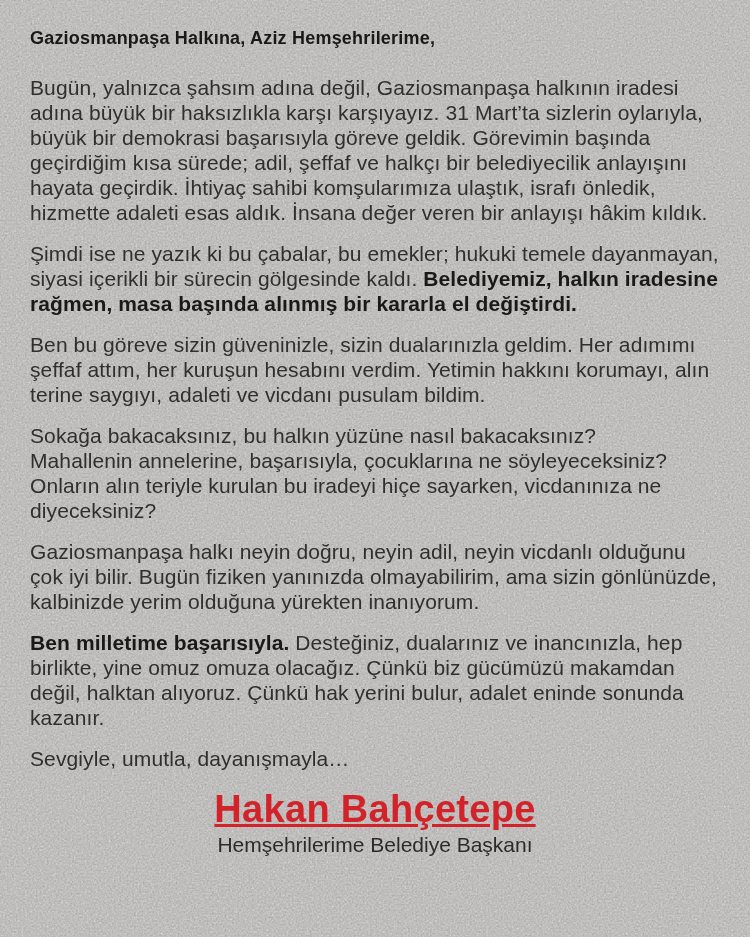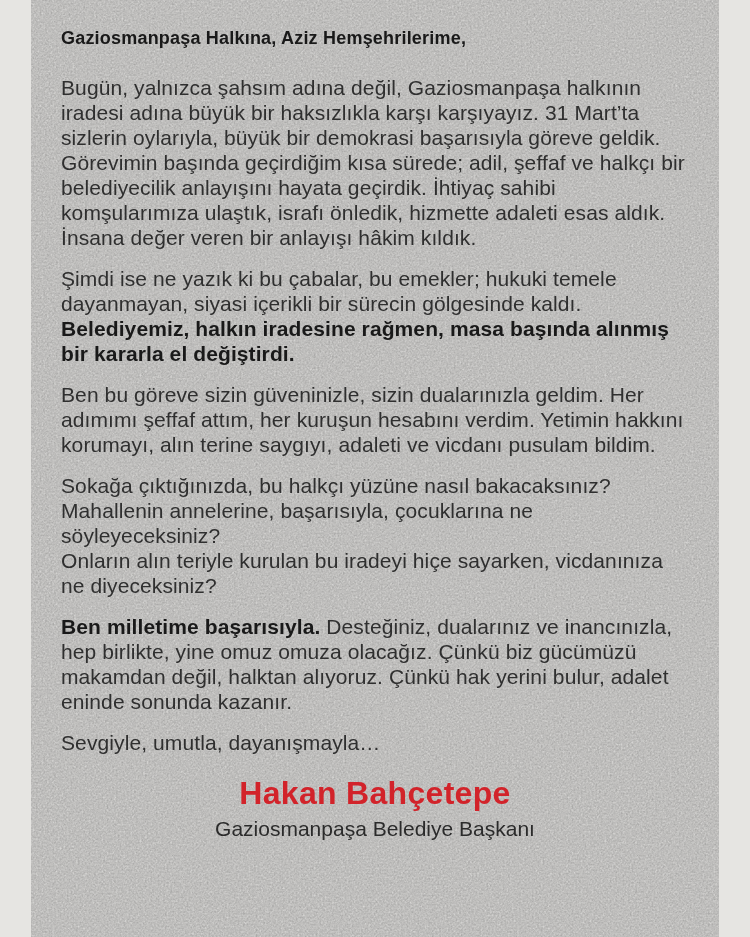--- a/index.html
+++ b/index.html
@@ -2,21 +2,21 @@
 <html lang="tr"><head>
 <meta charset="utf-8">
 <style>
   html, body {
     margin: 0;
     padding: 0;
     background: #e6e5e2;
   }
   .page {
     position: relative;
-    width: 688px;
+    width: 750px;
     height: 937px;
     margin: 0 auto;
     background: #efeeec;
     overflow: hidden;
     font-family: "Liberation Sans", sans-serif;
     color: #2f2f2f;
     box-sizing: border-box;
   }
   .grain {
     position: absolute;
@@ -47,24 +47,25 @@
   .b {
     font-weight: bold;
     color: #191919;
   }
   .closing { margin-bottom: 16px; }
   .signature {
     text-align: center;
     margin-top: 9px;
   }
   .sig-name {
-    font-size: 32px;
+    font-size: 38px;
     line-height: 44px;
     font-weight: bold;
     letter-spacing: 0.3px;
+    text-decoration: underline;
   }
   .sig-title {
     font-size: 21px;
     line-height: 26px;
     color: #2b2b2b;
     margin-top: 1px;
   }
 </style>
 </head>
 <body>
@@ -80,25 +81,26 @@
   </svg>
 
   <div class="content">
 
     <h1 class="salutation">Gaziosmanpaşa Halkına, Aziz Hemşehrilerime,</h1>
 
     <div class="letter-body" id="letter-body">
         <p><span>Bugün, yalnızca şahsım adına değil, Gaziosmanpaşa halkının iradesi adına büyük bir haksızlıkla karşı karşıyayız. 31 Mart’ta sizlerin oylarıyla, büyük bir demokrasi başarısıyla göreve geldik. Görevimin başında geçirdiğim kısa sürede; adil, şeffaf ve halkçı bir belediyecilik anlayışını hayata geçirdik. İhtiyaç sahibi komşularımıza ulaştık, israfı önledik, hizmette adaleti esas aldık. İnsana değer veren bir anlayışı hâkim kıldık.</span></p>
         <p><span>Şimdi ise ne yazık ki bu çabalar, bu emekler; hukuki temele dayanmayan, siyasi içerikli bir sürecin gölgesinde kaldı. </span><span class="b">Belediyemiz, halkın iradesine rağmen, masa başında alınmış bir kararla el değiştirdi.</span></p>
         <p><span>Ben bu göreve sizin güveninizle, sizin dualarınızla geldim. Her adımımı şeffaf attım, her kuruşun hesabını verdim. Yetimin hakkını korumayı, alın terine saygıyı, adaleti ve vicdanı pusulam bildim.</span></p>
-        <p><span>Sokağa çıktığınızda, bu halkçı yüzüne nasıl bakacaksınız?</span><br><span>Mahallenin annelerine, başarısıyla, çocuklarına ne söyleyeceksiniz?</span><br><span>Onların alın teriyle kurulan bu iradeyi hiçe sayarken, vicdanınıza ne diyeceksiniz?</span></p>
+        <p><span>Sokağa bakacaksınız, bu halkın yüzüne nasıl bakacaksınız?</span><br><span>Mahallenin annelerine, başarısıyla, çocuklarına ne söyleyeceksiniz?</span><br><span>Onların alın teriyle kurulan bu iradeyi hiçe sayarken, vicdanınıza ne diyeceksiniz?</span></p>
+        <p><span>Gaziosmanpaşa halkı neyin doğru, neyin adil, neyin vicdanlı olduğunu çok iyi bilir. Bugün fiziken yanınızda olmayabilirim, ama sizin gönlünüzde, kalbinizde yerim olduğuna yürekten inanıyorum.</span></p>
         <p><span class="b">Ben milletime başarısıyla.</span><span> Desteğiniz, dualarınız ve inancınızla, hep birlikte, yine omuz omuza olacağız. Çünkü biz gücümüzü makamdan değil, halktan alıyoruz. Çünkü hak yerini bulur, adalet eninde sonunda kazanır.</span></p>
       </div>
 
     <p class="closing">Sevgiyle, umutla, dayanışmayla…</p>
 
     <div class="signature">
       <div class="sig-name" style="color: rgb(210, 35, 42);">Hakan Bahçetepe</div>
-      <div class="sig-title">Gaziosmanpaşa Belediye Başkanı</div>
+      <div class="sig-title">Hemşehrilerime Belediye Başkanı</div>
     </div>
 
   </div>
 </div>
 
 </body></html>

